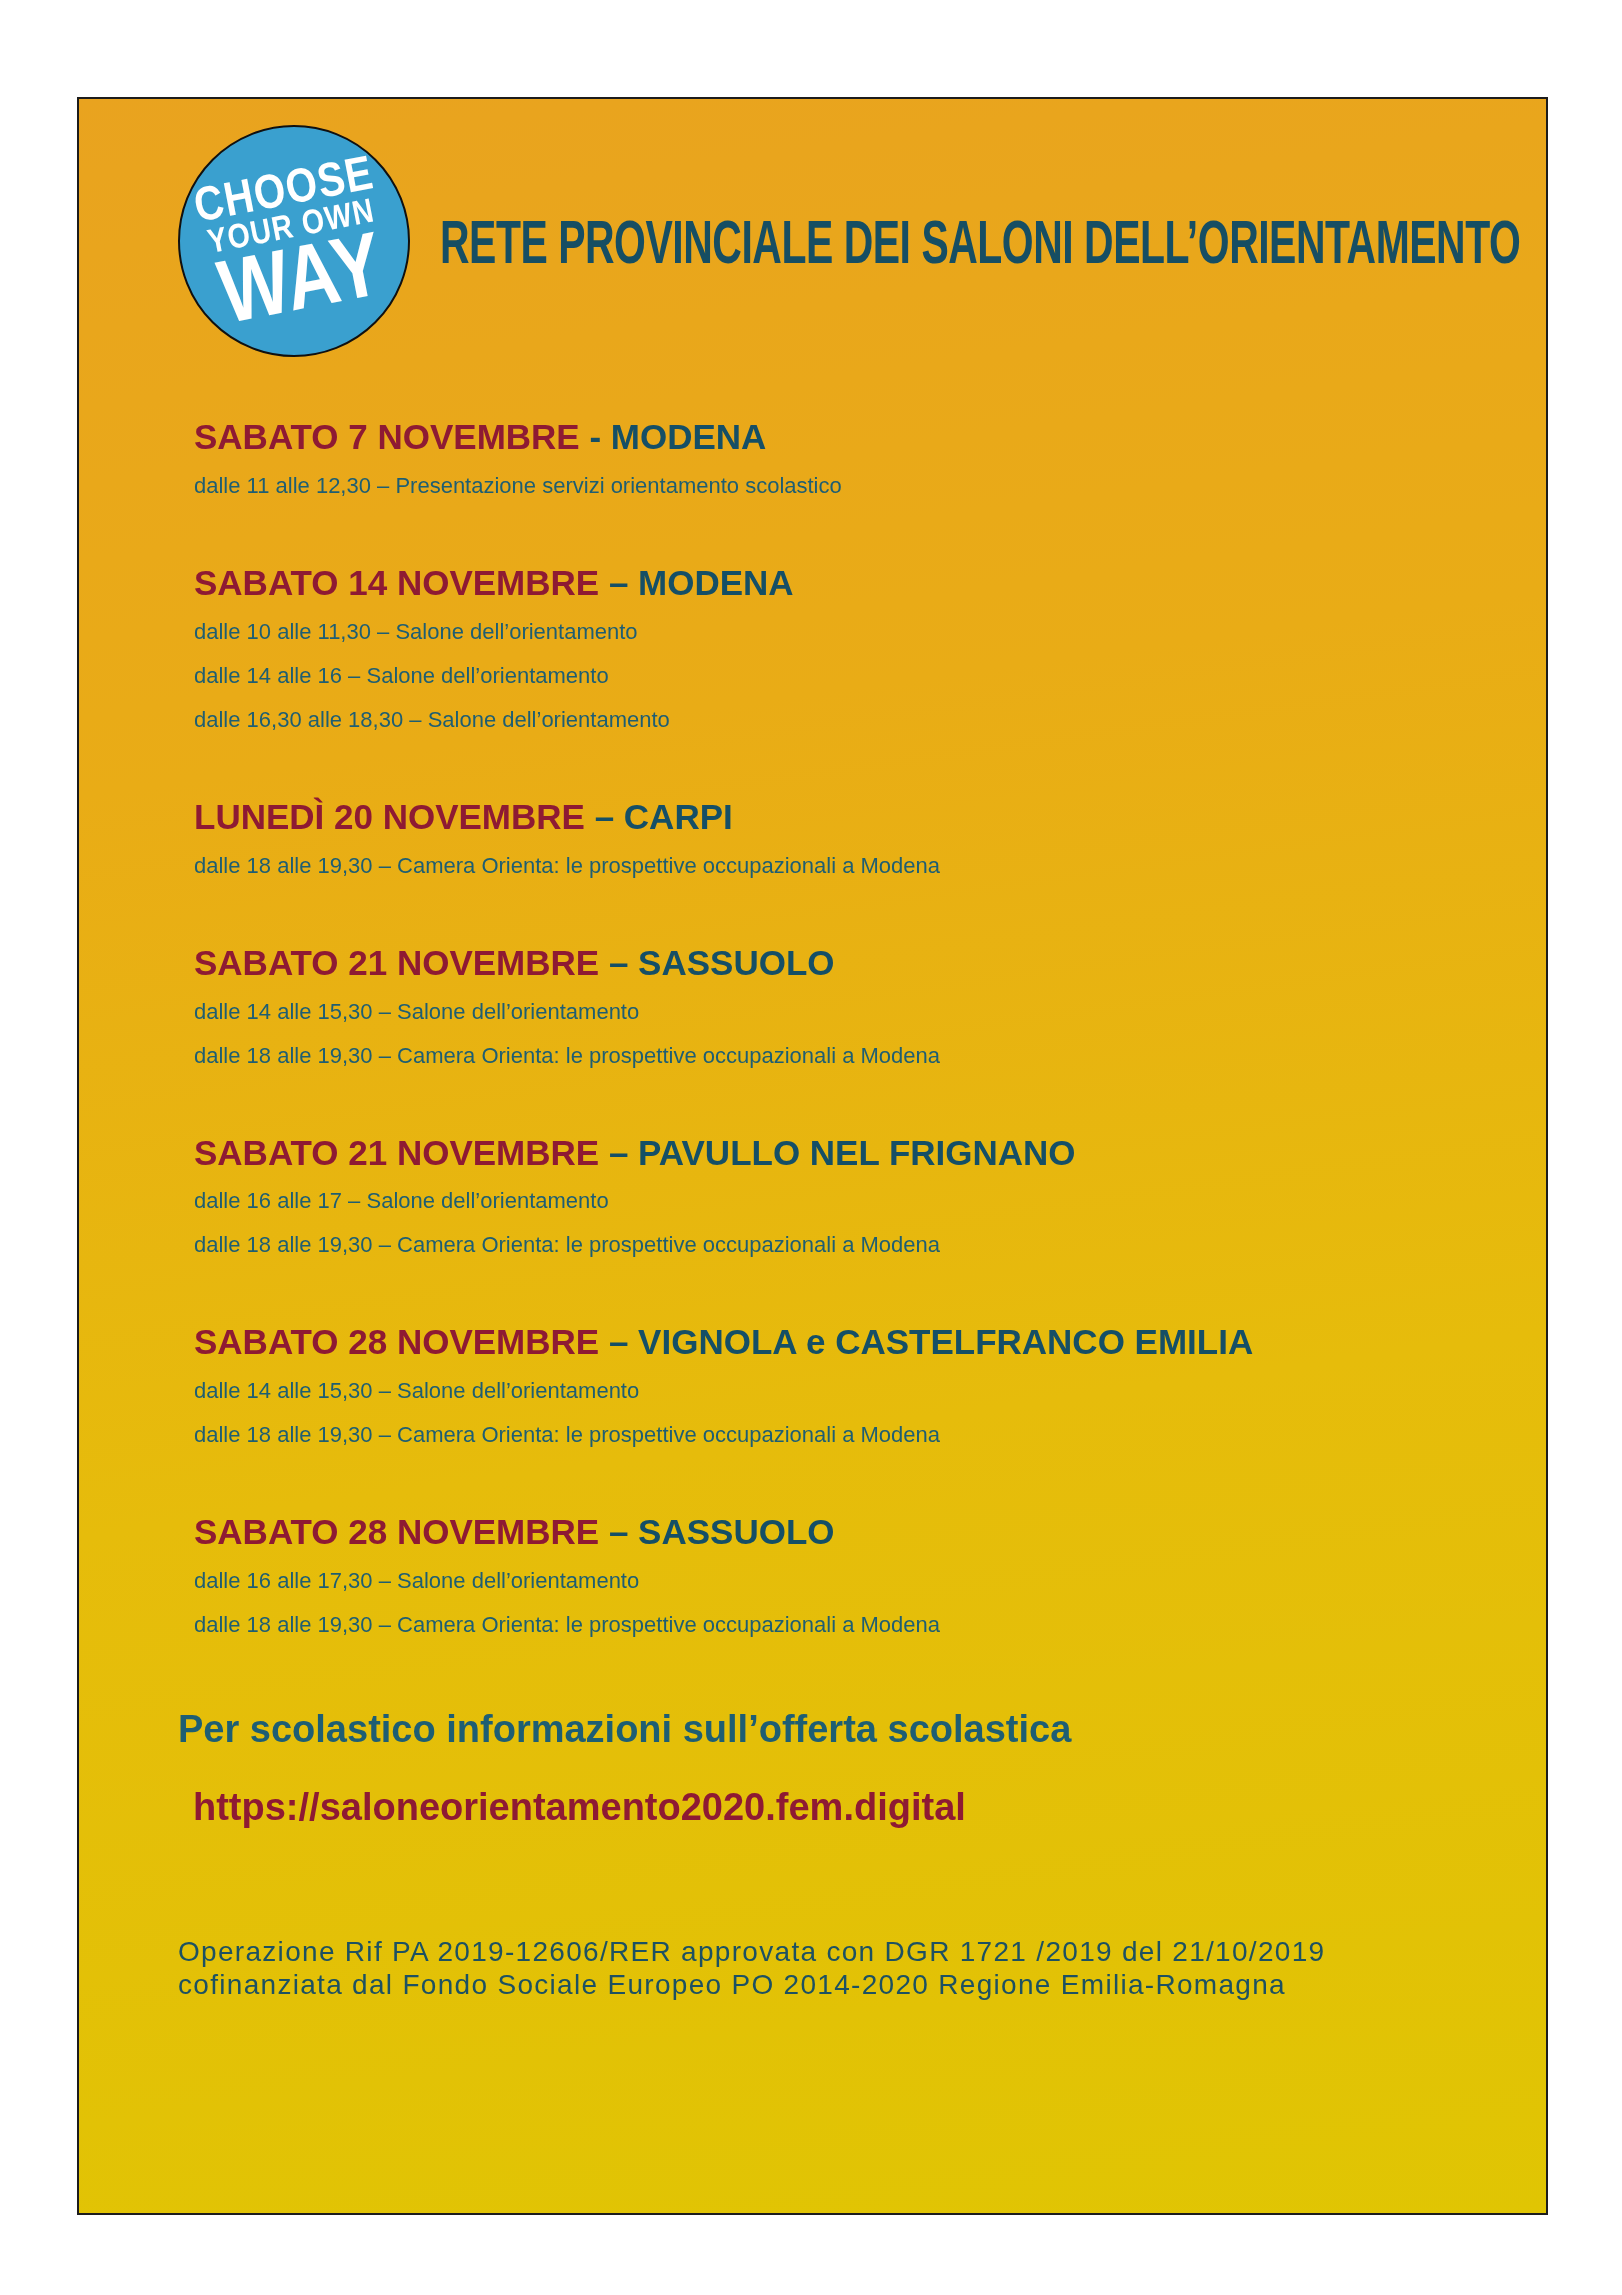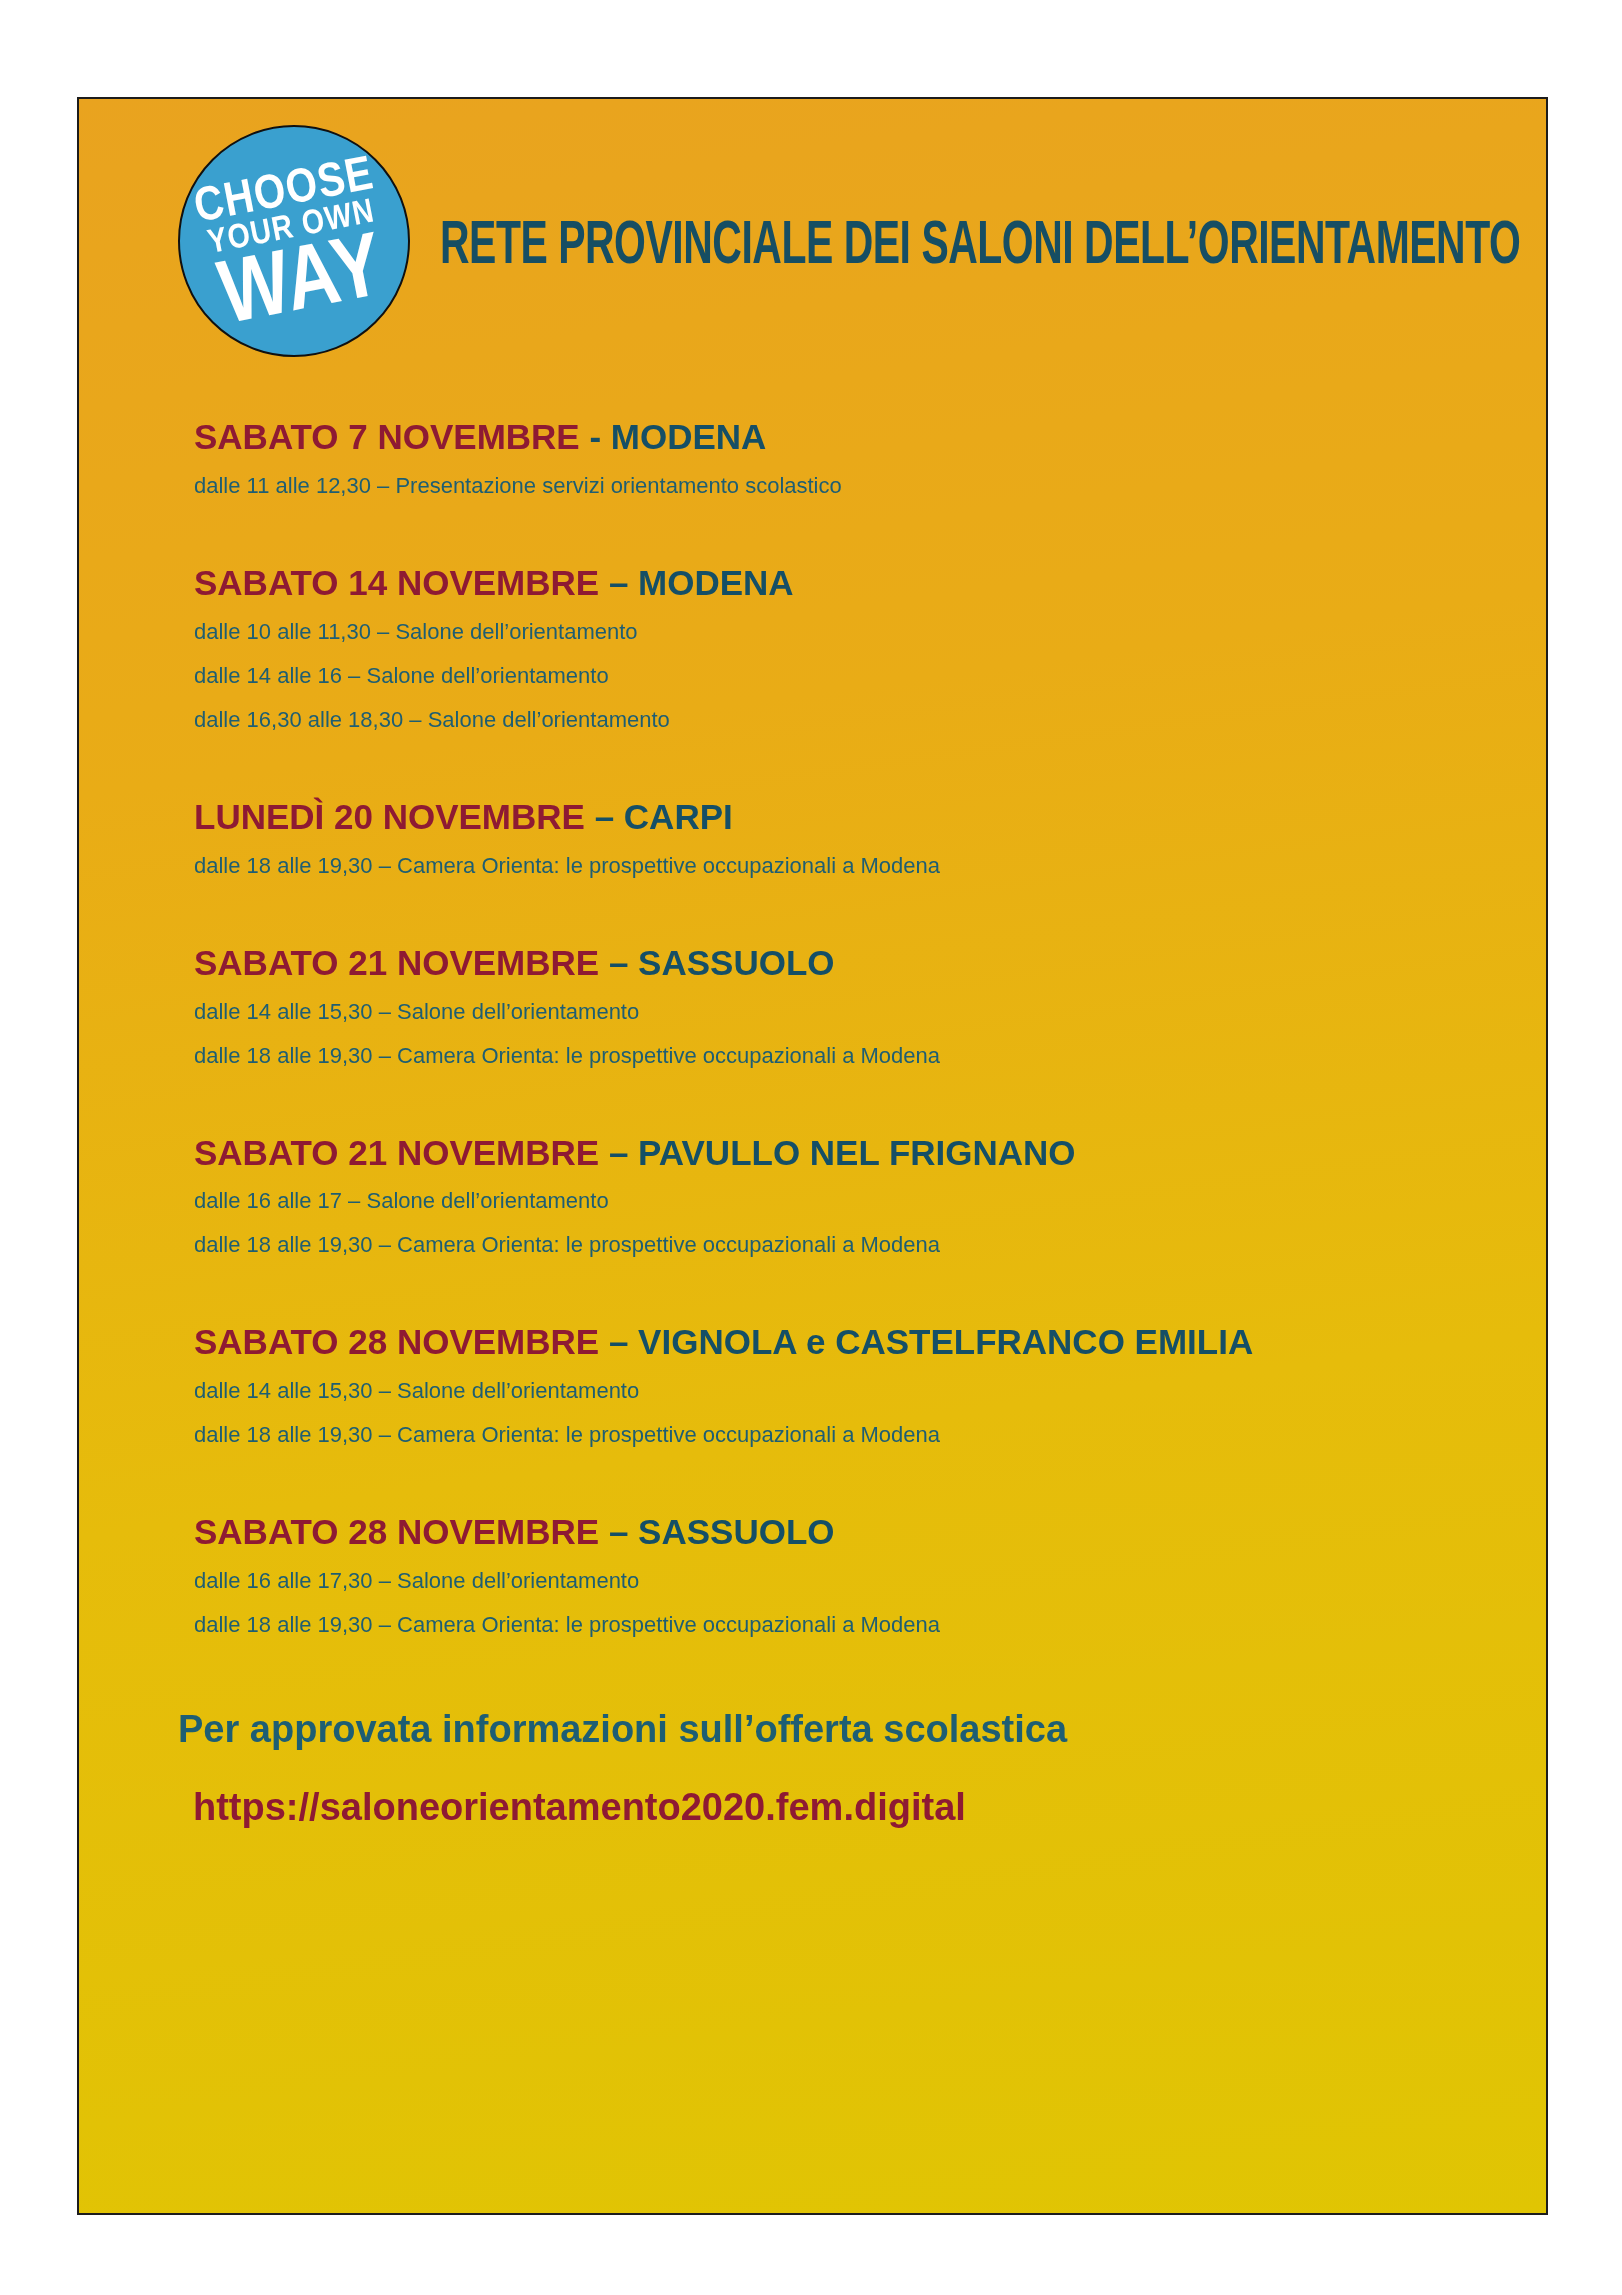--- a/index.html
+++ b/index.html
@@ -110,19 +110,23 @@
 
     <div class="section">
       <h2><span class="date">SABATO 28 NOVEMBRE</span><span class="city"> – </span><span class="city">SASSUOLO</span></h2>
       <p class="event">dalle 16 alle 17,30 – Salone dell’orientamento</p>
       <p class="event">dalle 18 alle 19,30 –  Camera Orienta: le prospettive occupazionali a Modena</p>
     </div>
 
   </div>
 
   <div class="info">
-    <p class="info-line">Per approvata informazioni sull’offerta scolastica</p>
+    <p class="info-line">Per scolastico informazioni sull’offerta scolastica</p>
     <a class="info-link" href="#">https://saloneorientamento2020.fem.digital</a>
   </div>
 
+  <div class="footer">
+    <p>Operazione Rif PA 2019-12606/RER approvata con DGR 1721 /2019 del 21/10/2019</p>
+    <p>cofinanziata dal Fondo Sociale Europeo PO 2014-2020 Regione Emilia-Romagna</p>
+  </div>
 
 </div>
 
 
 </body></html>

